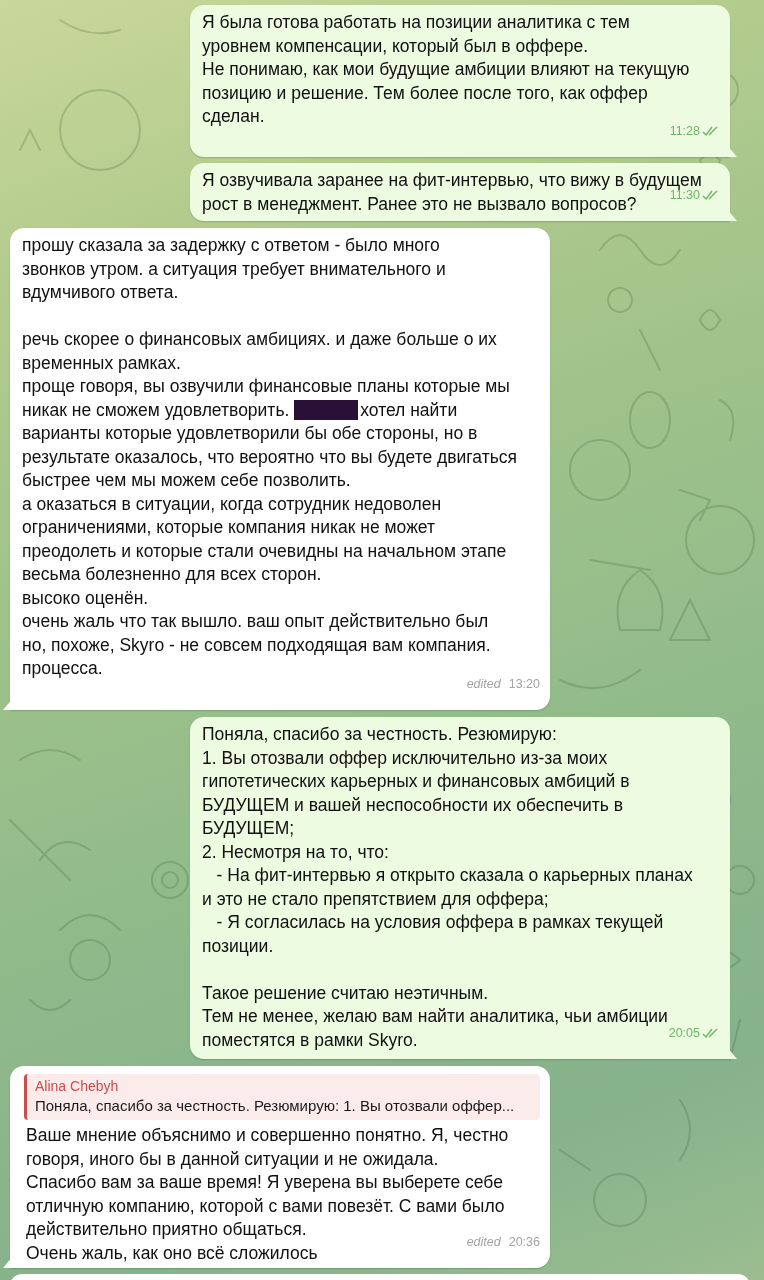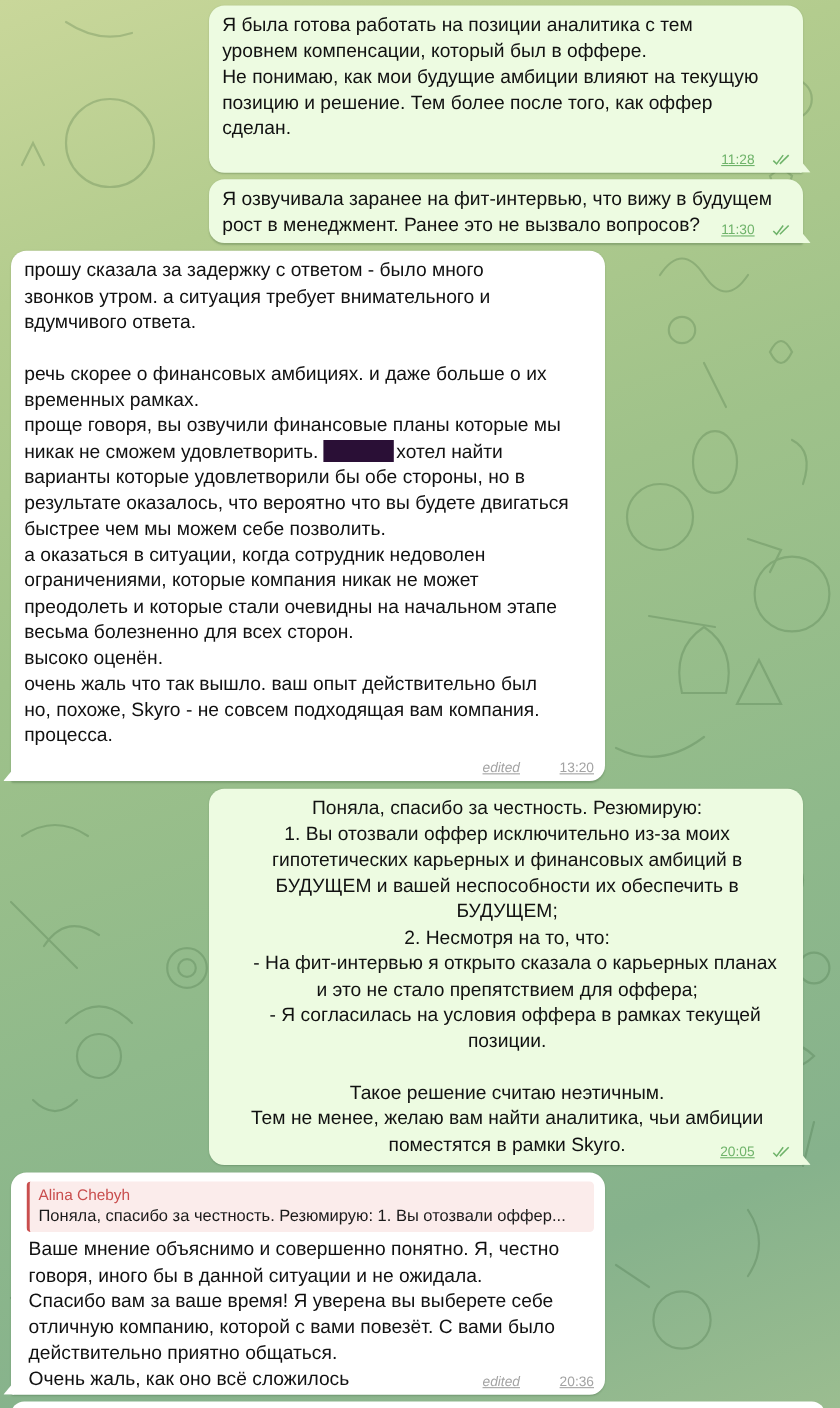--- a/index.html
+++ b/index.html
@@ -60,33 +60,32 @@
       left: -7px;
       bottom: 0;
       width: 10px;
       height: 12px;
       background: #ffffff;
       clip-path: polygon(100% 0, 100% 100%, 0 100%);
     }
     .meta {
       position: absolute;
       right: 10px;
-      bottom: 5px;
+      bottom: 19px;
       font-size: 12.5px;
       line-height: 14px;
       display: flex;
       align-items: center;
-      gap: 16px;
-      text-decoration: underline;
+      gap: 2px;
     }
     .out .meta { color: #6fb36a; }
     .in .meta { color: #a3a3a3; }
     .meta .edited {
       font-style: italic;
-      margin-right: 20px;
+      margin-right: 6px;
     }
     .check {
       display: inline-block;
       width: 18px;
       height: 12px;
     }
     .redacted {
       display: inline-block;
       background: #2a0f36;
       width: 64px;
@@ -218,21 +217,21 @@
     <span class="line">очень жаль что так вышло. ваш опыт действительно был</span>
     <span class="line">но, похоже, Skyro - не совсем подходящая вам компания.</span>
     <span class="line">процесса.</span>
     <div class="meta">
       <span class="edited">edited</span>
       <span>13:20</span>
     </div>
     <div class="tail-in"></div>
   </div>
 
-  <div class="bubble out" style="left:190px; top:717px; width:540px; height:342px;text-align:center;">
+  <div class="bubble out" style="left:190px; top:717px; width:540px; height:342px;">
     <span class="line">Поняла, спасибо за честность. Резюмирую:</span>
     <span class="line">1. Вы отозвали оффер исключительно из-за моих</span>
     <span class="line">гипотетических карьерных и финансовых амбиций в</span>
     <span class="line">БУДУЩЕМ и вашей неспособности их обеспечить в</span>
     <span class="line">БУДУЩЕМ;</span>
     <span class="line">2. Несмотря на то, что:</span>
     <span class="line">   - На фит-интервью я открыто сказала о карьерных планах</span>
     <span class="line">и это не стало препятствием для оффера;</span>
     <span class="line">   - Я согласилась на условия оффера в рамках текущей</span>
     <span class="line">позиции.</span>

